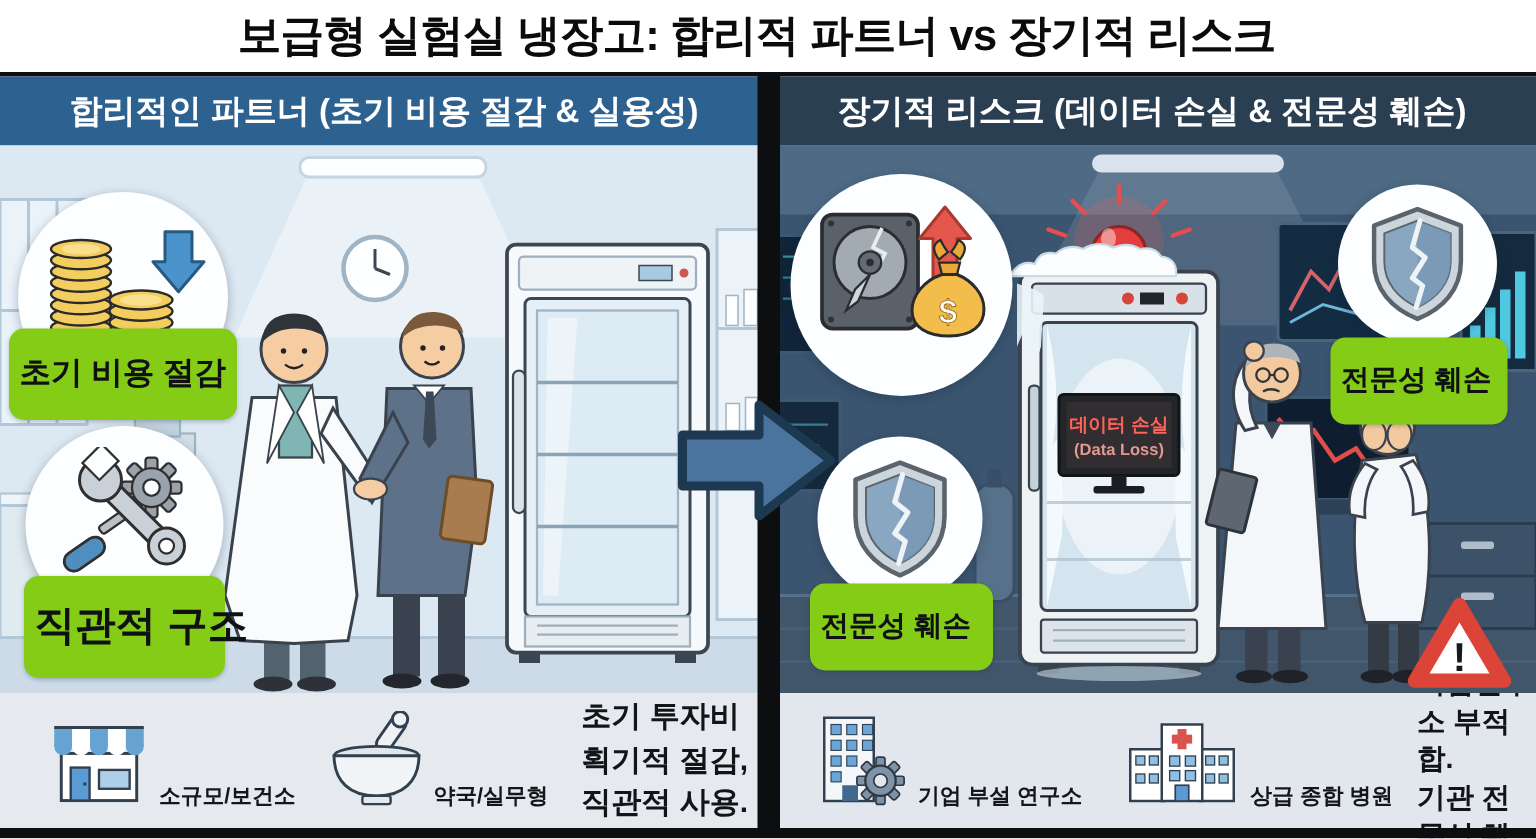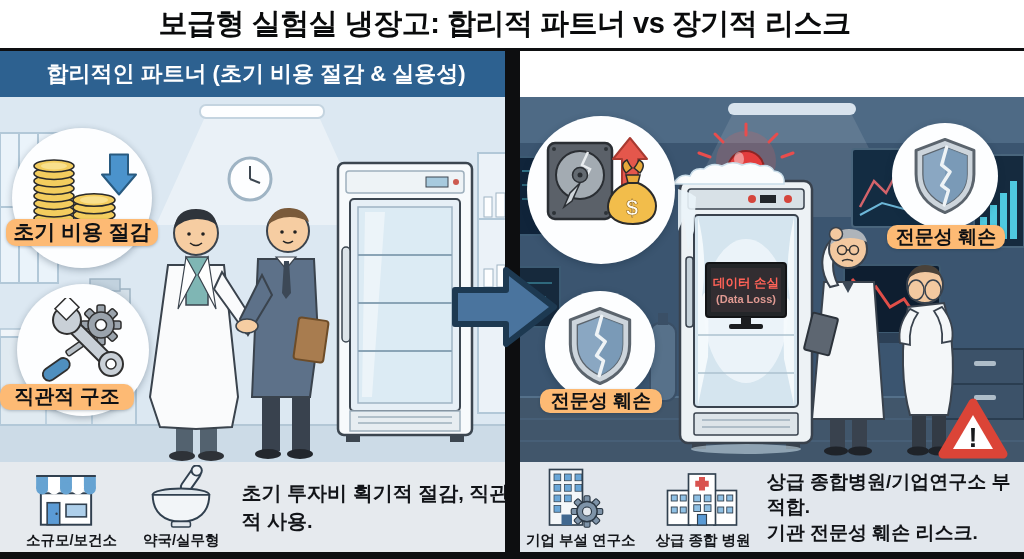--- a/index.html
+++ b/index.html
@@ -15,47 +15,48 @@
   .header.hl{background:#2d6190}
   .header.hr{background:#2b3f53}
 
   .scene-row{position:absolute;left:0;top:97px;width:1024px;height:365px}
   .scene{position:absolute;top:0;width:512px;height:365px;overflow:hidden}
   .scene.sl{left:0;background:#dce8f2}
   .scene.sr{left:512px;background:#3b5570}
   .scene > svg{position:absolute;left:0;top:0;z-index:1}
 
   .badge-circle{position:absolute;border-radius:50%;background:#fdfeff;box-shadow:0 2px 7px rgba(15,35,55,.3);display:flex;align-items:center;justify-content:center;z-index:3}
-  .badge-label{position:absolute;background:#fdba74;border-radius:10px;padding:1px 7px;font-weight:700;color:#0f1114;text-align:center;box-shadow:0 1px 3px rgba(15,35,55,.25);line-height:1.18;z-index:4;white-space:nowrap}
+  .badge-label{position:absolute;background:#84cc16;border-radius:10px;padding:18px 7px;font-weight:700;color:#0f1114;box-shadow:0 1px 3px rgba(15,35,55,.25);line-height:1.18;z-index:4;white-space:nowrap}
 
   .divider{position:absolute;left:505px;top:48px;width:15px;height:504px;background:#0d0e10;z-index:8}
   .bottom-bar{position:absolute;left:0;top:552px;width:1024px;height:7px;background:#0d0e10;z-index:9}
   .arrow-cross{position:absolute;left:452px;top:264px;z-index:10}
 
   .footer-row{position:absolute;left:0;top:462px;width:1024px;height:90px}
   .footer{position:absolute;top:0;width:512px;height:90px;display:flex;align-items:center}
   .footer.fl{left:0;background:#e6eaee}
   .footer.fr{left:512px;background:#e2e7ed}
-  .f-icon{display:flex;flex-direction:column;align-items:flex-start;gap:0}
+  .f-icon{display:flex;flex-direction:row;align-items:flex-end;gap:0}
   .f-icon .lbl{font-size:14.5px;font-weight:700;color:#14161a;white-space:nowrap}
   .f-text{font-weight:700;color:#121418}
   .f-text.t2{font-size:20px;line-height:1.42}
   .f-text.t3{font-size:19px;line-height:1.34}
 </style>
 </head>
 <body>
 
 <div class="stage">
 
   <div class="title-bar">
     <h1>보급형 실험실 냉장고: 합리적 파트너 vs 장기적 리스크</h1>
   </div>
 
   <div class="header-row">
     <div class="header hl">합리적인 파트너 (초기 비용 절감 &amp; 실용성)</div>
+    <div class="header hr">장기적 리스크 (데이터 손실 &amp; 전문성 훼손)</div>
   </div>
 
   <div class="scene-row">
 
     <div class="scene sl">
       <svg width="512" height="365" viewBox="0 0 512 365">
 
         <rect x="0" y="0" width="512" height="365" fill="#dce8f2"></rect>
         <rect x="0" y="328" width="512" height="37" fill="#ccdbe7"></rect>
         <line x1="0" y1="328" x2="512" y2="328" stroke="#b3c7d6" stroke-width="2"></line>
@@ -191,21 +192,21 @@
           <rect x="34" y="52" width="28" height="6" rx="2" transform="rotate(-35 34 55)" fill="#b9c1c8" stroke="#2f2f2f" stroke-width="1.5"></rect>
           <g>
             <rect x="28" y="36.5" width="56" height="13" rx="4" transform="rotate(45 56 43)" fill="#c9d0d7" stroke="#2f2f2f" stroke-width="2"></rect>
             <circle cx="34" cy="21" r="14" fill="#c9d0d7" stroke="#2f2f2f" stroke-width="2"></circle>
             <rect x="26" y="0" width="16" height="18" transform="rotate(45 34 9)" fill="#fdfeff" stroke="#2f2f2f" stroke-width="1.5"></rect>
             <circle cx="78" cy="65" r="12" fill="#c9d0d7" stroke="#2f2f2f" stroke-width="2"></circle>
             <circle cx="78" cy="65" r="5" fill="#fdfeff" stroke="#2f2f2f" stroke-width="1.5"></circle>
           </g>
         </svg>
       </div>
-      <div class="badge-label" style="left:0;top:287px;width:134px;font-size:20px">직관적 구조</div>
+      <div class="badge-label" style="left:16px;top:287px;width:134px;font-size:27px">직관적 구조</div>
     </div>
 
     <div class="scene sr">
       <svg width="512" height="365" viewBox="0 0 512 365">
         <rect x="0" y="0" width="512" height="365" fill="#3b5570"></rect>
         <rect x="0" y="0" width="512" height="46" fill="#4e6a85"></rect>
         <rect x="0" y="300" width="512" height="65" fill="#41566b"></rect>
         <line x1="0" y1="300" x2="512" y2="300" stroke="#54708a" stroke-width="2"></line>
         <line x1="0" y1="322" x2="512" y2="322" stroke="#4c6782" stroke-width="1.5" opacity=".7"></line>
         <line x1="0" y1="344" x2="512" y2="344" stroke="#4c6782" stroke-width="1.5" opacity=".7"></line>
@@ -397,21 +398,21 @@
           <circle cx="46" cy="30" r="7.6" fill="#66a3d2"></circle>
           <circle cx="61.2" cy="30" r="7.6" fill="#ffffff"></circle>
           <circle cx="76.4" cy="30" r="7.6" fill="#66a3d2"></circle>
           <path d="M8,14 h76" stroke="#31404f" stroke-width="2.5"></path>
           <rect x="22" y="48" width="16" height="28" fill="#5b9bd5" stroke="#31404f" stroke-width="2"></rect>
           <circle cx="34" cy="62" r="1.5" fill="#31404f"></circle>
           <rect x="46" y="50" width="26" height="16" fill="#aecfea" stroke="#31404f" stroke-width="2"></rect>
         </svg>
         <div class="lbl">소규모/보건소</div>
       </div>
-      <div class="f-icon" style="margin-left:26px">
+      <div class="f-icon" style="margin-left:16px">
         <svg width="76" height="66" viewBox="0 0 92 84">
           <rect x="52" y="2" width="13" height="34" rx="6.5" transform="rotate(35 58 19)" fill="#eef2f5" stroke="#31404f" stroke-width="2.5"></rect>
           <circle cx="66" cy="7" r="6.5" fill="#eef2f5" stroke="#31404f" stroke-width="2.5"></circle>
           <ellipse cx="46" cy="38" rx="36" ry="8" fill="#dfe7ed" stroke="#31404f" stroke-width="2.5"></ellipse>
           <path d="M10,38 C10,60 24,72 46,72 C68,72 82,60 82,38 Z" fill="#f2f5f8" stroke="#31404f" stroke-width="2.5"></path>
           <rect x="34" y="72" width="24" height="7" rx="2" fill="#e3e9ee" stroke="#31404f" stroke-width="2"></rect>
         </svg>
         <div class="lbl">약국/실무형</div>
       </div>
       <div class="f-text t2" style="margin-left:22px">

